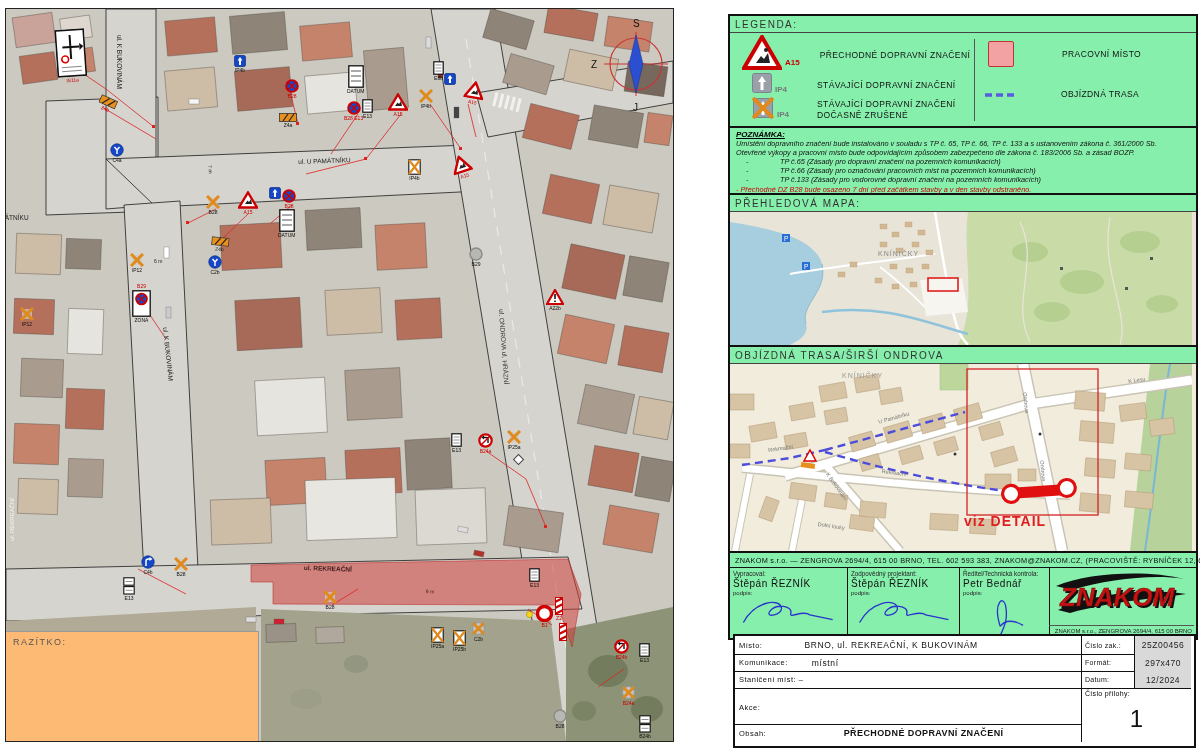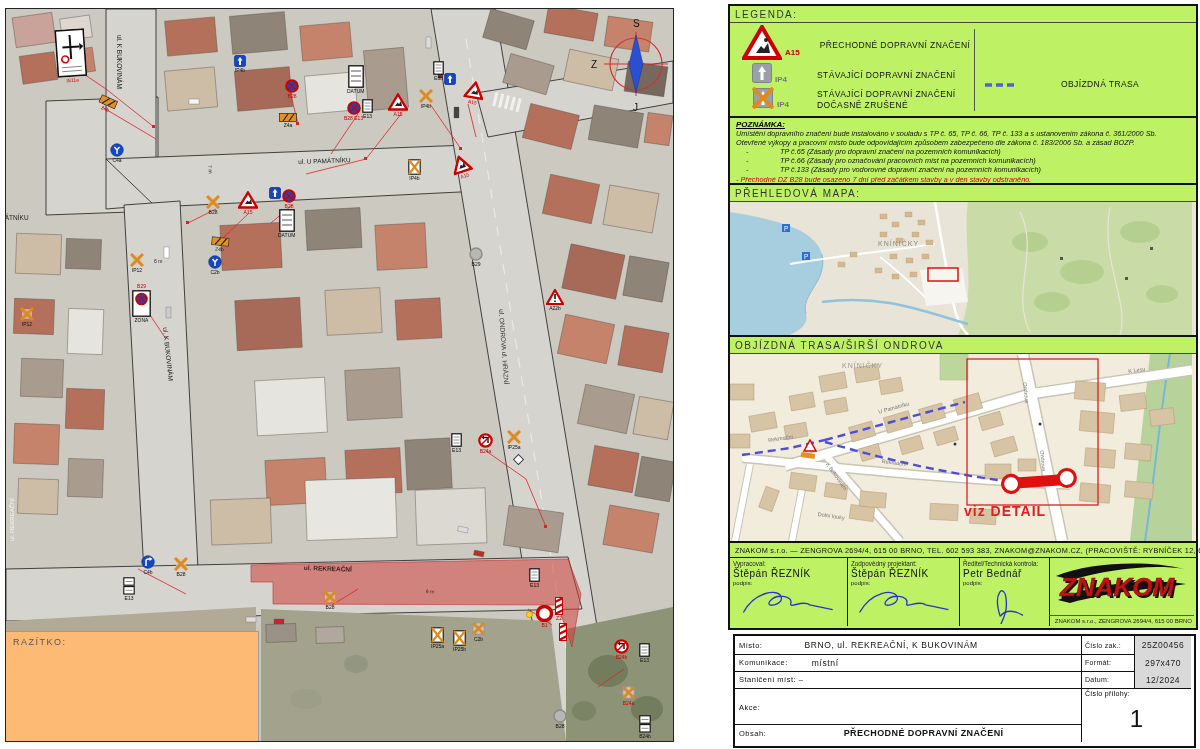--- a/index.html
+++ b/index.html
@@ -8,21 +8,21 @@
   
   #site-map{left:5px;top:8px;width:667px;height:732px;border:1px solid #222;background:#ccc9c1;overflow:hidden;}
   #site-labels,#site-signs{position:absolute;left:0;top:0;width:100%;height:100%;pointer-events:none;}
   .lbl{position:absolute;white-space:nowrap;transform-origin:0 0;color:#222;line-height:1;}
   .sign{position:absolute;transform-origin:50% 50%;text-align:center;line-height:0;}
   .sign .code{font-size:5px;line-height:1.1;color:#111;margin-top:1px;white-space:nowrap;}
   .sign .code.red{color:#cc0000;}
   #razitko{left:0;top:586px;width:252px;height:146px;background:#fdba74;border-top:1px solid #999;border-right:1px solid #999;margin-top:36px;}
   #razitko .cap{margin:5px 0 0 7px;font-size:9px;letter-spacing:1.5px;color:#555;}
   
-  #right-frame{left:728px;top:4px;width:466px;height:622px;border:2px solid #111;background:#bef264;}
+  #right-frame{left:728px;top:14px;width:466px;height:622px;border:2px solid #111;background:#86efac;}
   .sec-head{font-size:10px;letter-spacing:1.5px;color:#333;padding:3px 0 2px 5px;}
   #legend-head{border-bottom:1px solid #444;}
   #legend-body{position:relative;height:93px;}
   #legend-div{position:absolute;left:244px;top:6px;width:0;height:82px;border-left:1.5px solid #555;}
   .leg-row{position:absolute;display:flex;align-items:center;}
   .leg-label{font-size:8.5px;color:#111;letter-spacing:.4px;white-space:pre-line;line-height:1.25;}
   .leg-code{font-size:8px;font-weight:bold;margin:14px 6px 0 3px;}
   .leg-code.red{color:#cc0000;} .leg-code.gray{color:#777;}
   #notes{border-top:2px solid #111;padding:2px 12px 2px 6px;height:61px;}
   #notes .title{font-size:8px;font-weight:bold;font-style:italic;text-decoration:underline;}
@@ -499,20 +499,24 @@
             <rect x="1.5" y="1.5" width="19" height="19" rx="2" fill="#9aa0a8" stroke="#7d838c"></rect>
             <path d="M11,4 L15,10 L12.5,10 L12.5,18 L9.5,18 L9.5,10 L7,10 Z" fill="#fff"></path>
             <line x1="1" y1="1" x2="21" y2="21" stroke="#e08a1e" stroke-width="4"></line>
             <line x1="21" y1="1" x2="1" y2="21" stroke="#e08a1e" stroke-width="4"></line>
           </svg></span>
         <span class="leg-code gray" style="margin-top:8px;">IP4</span>
         <span class="leg-label" style="margin-left:22px;">STÁVAJÍCÍ DOPRAVNÍ ZNAČENÍ
 DOČASNĚ ZRUŠENÉ</span>
       </div>
 
+      <div class="leg-row" style="left:258px;top:8px;">
+        <span style="display:inline-block;width:24px;height:24px;background:#f2a2a2;border:1.5px solid #c23333;border-radius:2px;"></span>
+        <span class="leg-label" style="margin-left:48px;">PRACOVNÍ MÍSTO</span>
+      </div>
 
       <div class="leg-row" style="left:254px;top:52px;">
         <span>
           <svg width="34" height="8" viewBox="0 0 34 8">
             <line x1="1" y1="4" x2="33" y2="4" stroke="#5b5be0" stroke-width="3.4" stroke-dasharray="7,4"></line>
           </svg></span>
         <span class="leg-label" style="margin-left:43px;">OBJÍZDNÁ TRASA</span>
       </div>
     </div>
 

